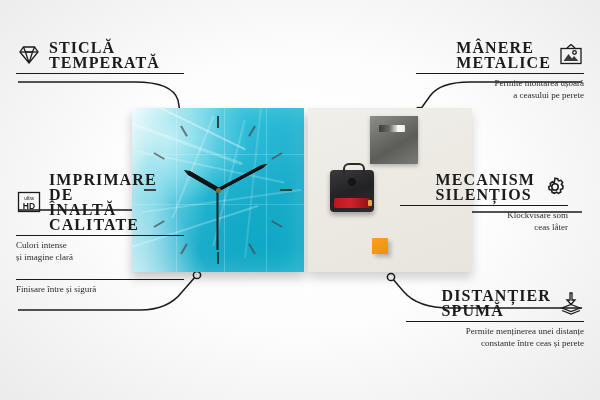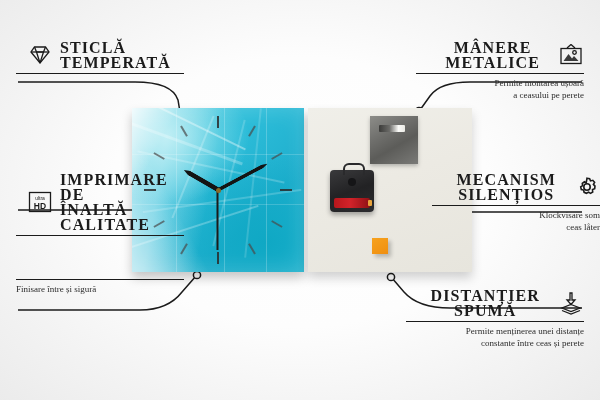--- a/index.html
+++ b/index.html
@@ -100,28 +100,28 @@
 
   
   .callout{position:absolute;}
   .ctitle{display:flex;align-items:center;gap:7px;}
   .ctitle.right{justify-content:flex-end;}
   .ttext{
     font-family:"Liberation Serif", serif;
     font-size:16px;letter-spacing:1.1px;color:#1b1b1b;
     line-height:15px;font-weight:700;text-transform:uppercase;white-space:pre-line;
   }
-  .ttext.r{text-align:center;}
+  .ttext.r{text-align:left;}
   .rule{height:1.4px;background:#1b1b1b;margin:3px 0 4px;}
   .csub{
     font-family:"Liberation Serif", serif;
     font-size:9px;color:#2b2b2b;line-height:11.5px;white-space:pre-line;
   }
   .csub.r{text-align:right;}
-  .ico{width:26px;height:24px;flex:0 0 26px;display:block;margin-left:11px;}
+  .ico{width:26px;height:24px;flex:0 0 26px;display:block;}
   .ico svg{display:block;width:26px;height:24px;}
 
   
   .leader{position:absolute;left:0;top:0;width:600px;height:400px;pointer-events:none;}
 </style>
 </head>
 <body>
 
 <div id="stage">
 
@@ -244,20 +244,22 @@
         <svg viewBox="0 0 26 24">
           <rect x="2.5" y="2.5" width="21" height="19" fill="none" stroke="#1b1b1b" stroke-width="1.3"></rect>
           <text x="13" y="10" font-family="Liberation Sans, sans-serif" font-size="5" text-anchor="middle" fill="#1b1b1b">ultra</text>
           <text x="13" y="18.5" font-family="Liberation Sans, sans-serif" font-size="8.5" font-weight="bold" text-anchor="middle" fill="#1b1b1b">HD</text>
         </svg>
       </span>
       <span class="ttext">IMPRIMARE DE
 ÎNALTĂ CALITATE</span>
     </div>
     <div class="rule"></div>
+    <div class="csub">Culori intense
+și imagine clară</div>
   </div>
 
   <div class="callout" style="left:16px;top:276px;width:168px;">
     <div class="rule"></div>
     <div class="csub">Finisare între și sigură</div>
   </div>
 
   <div class="callout" style="left:416px;top:40px;width:168px;">
     <div class="ctitle right">
       <span class="ttext r">MÂNERE
@@ -271,21 +273,21 @@
           <circle cx="16.5" cy="9.5" r="1.8"></circle>
         </g>
           </svg>
       </span>
     </div>
     <div class="rule"></div>
     <div class="csub r">Permite montarea ușoară
 a ceasului pe perete</div>
   </div>
 
-  <div class="callout" style="left:432px;top:172px;width:168px;">
+  <div class="callout" style="left:400px;top:172px;width:168px;">
     <div class="ctitle right">
       <span class="ttext r">MECANISM
 SILENȚIOS</span>
       <span class="ico">
         <svg viewBox="0 0 26 24">
             <g fill="none" stroke="#1b1b1b" stroke-width="1.6">
           <path d="M13 3.2 l2.6 .5 .9 2.2 2.3 -.6 1.8 2 -1.2 2 1.6 1.8 -.3 2.6 -2.2 .9 .2 2.4 -2.2 1.4 -1.9 -1.3 -2.1 1.2 -2.4 -1 -.5 -2.2 -2.3 -.6 -.6 -2.6 1.9 -1.3 -.3 -2.3 2.1 -1.5 1.8 1.2 z"></path>
           <circle cx="13" cy="12" r="3.2"></circle>
         </g>
           </svg>

